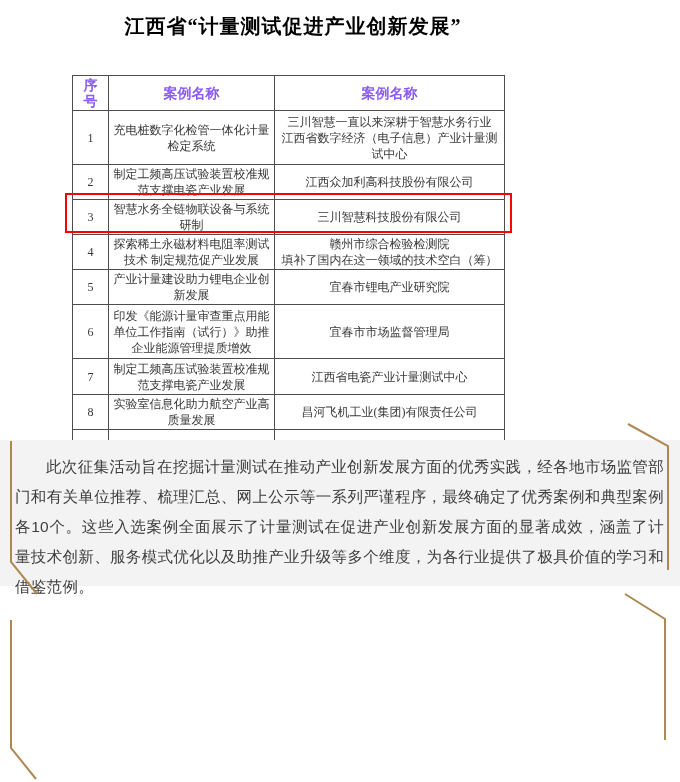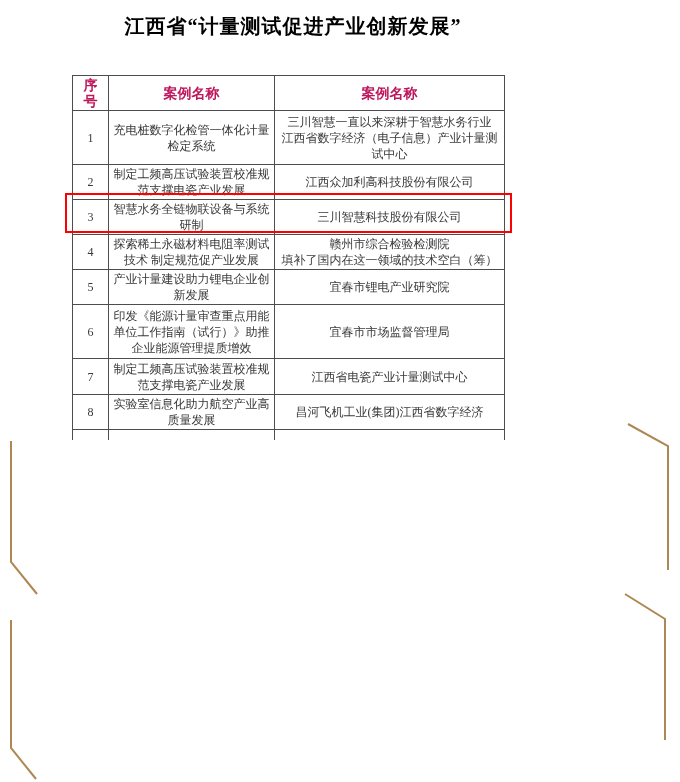--- a/index.html
+++ b/index.html
@@ -38,21 +38,21 @@
   }
   table.cases td,table.cases th{
     border:1px solid var(--border);
     text-align:center;vertical-align:middle;
     overflow:hidden;
     padding:1px 4px;
     font-size:12px;line-height:16px;
     word-break:break-all;
   }
   table.cases th{
-    font-size:14px;font-weight:700;color:#be185d;
+    font-size:14px;font-weight:700;color:#8b5cf6;
     font-family:"Liberation Sans",sans-serif;
   }
   tr.h-header{height:33px;}
   tr.r0{height:54px;}
   tr.r1{height:35px;}
   tr.r2{height:33px;}
   tr.r3{height:33px;}
   tr.r4{height:35px;}
   tr.r5{height:54px;}
   tr.r6{height:36px;}
@@ -160,34 +160,37 @@
             <td>7</td>
             <td>制定工频高压试验装置校准规范支撑电瓷产业发展</td>
             <td>
               <span class="unit-line">江西省电瓷产业计量测试中心</span>
             </td>
           </tr>
           <tr class="r7">
             <td>8</td>
             <td>实验室信息化助力航空产业高质量发展</td>
             <td>
-              <span class="unit-line">昌河飞机工业(集团)江西省数字经济</span>
+              <span class="unit-line">昌河飞机工业(集团)有限责任公司</span>
             </td>
           </tr>
           <tr class="stub">
             <td></td>
             <td></td>
             <td></td>
           </tr>
         </tbody>
     </table>
   </div>
 
   <div class="highlight-box"></div>
 
+  <div class="quote quote1">
+    <p>此次征集活动旨在挖掘计量测试在推动产业创新发展方面的优秀实践，经各地市场监管部门和有关单位推荐、梳理汇总、网上公示等一系列严谨程序，最终确定了优秀案例和典型案例各10个。这些入选案例全面展示了计量测试在促进产业创新发展方面的显著成效，涵盖了计量技术创新、服务模式优化以及助推产业升级等多个维度，为各行业提供了极具价值的学习和借鉴范例。</p>
+  </div>
 
 
   <svg class="accents" viewBox="0 0 680 782" xmlns="http://www.w3.org/2000/svg">
     <g stroke="#ae8852" stroke-width="2" fill="none">
 
       <path d="M11,441 L11,562 L37,594"></path>
       <path d="M628,424 L668,446 L668,570"></path>
 
       <path d="M11,620 L11,748 L36,779"></path>
       <path d="M625,594 L665,619 L665,740"></path>

